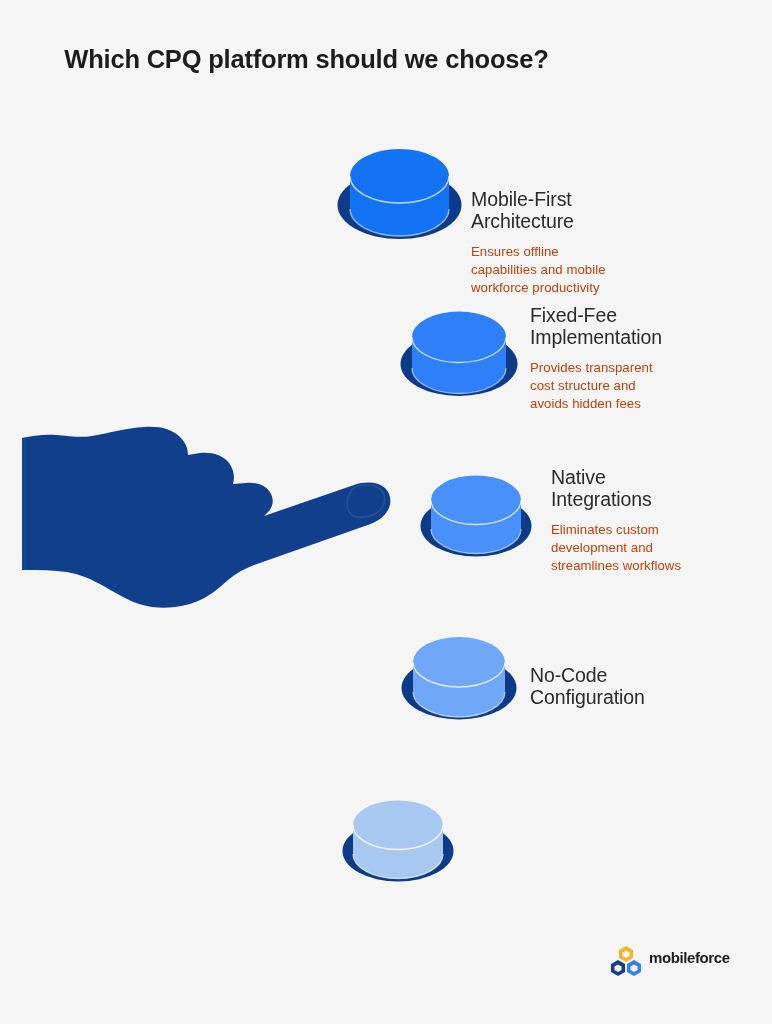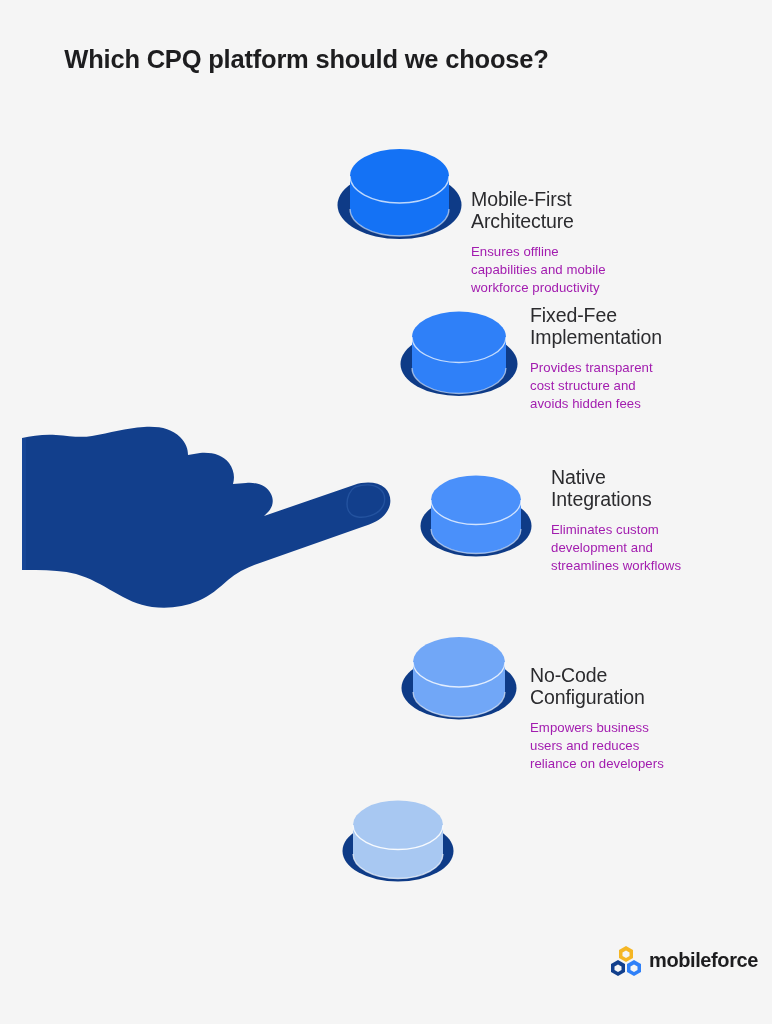--- a/index.html
+++ b/index.html
@@ -69,21 +69,21 @@
     color: #2b2b2e;
     line-height: 1.14;
     letter-spacing: -0.1px;
     white-space: pre-line;
   }
 
   .item-desc {
     margin-top: 11px;
     font-size: 13.2px;
     font-weight: 400;
-    color: #a21caf;
+    color: #c2410c;
     line-height: 1.33;
     letter-spacing: 0.05px;
     white-space: pre-line;
   }
 
   
   .logo {
     position: absolute;
     left: 609px;
     top: 944px;
@@ -94,21 +94,21 @@
     position: absolute;
     left: 0;
     top: 1px;
     width: 36px;
     height: 34px;
   }
   .logo-word {
     position: absolute;
     left: 40px;
     top: 6px;
-    font-size: 20px;
+    font-size: 15px;
     font-weight: bold;
     color: #1d1d1f;
     letter-spacing: -0.4px;
     line-height: 1;
   }
 </style>
 </head>
 <body>
 
 <div id="infographic">
@@ -216,23 +216,20 @@
         <ellipse cx="58" cy="67" rx="57.5" ry="31.5" fill="#0e3b87"></ellipse>
         <path d="M12 41 L 12 71 A 46 25 0 0 0 104 71 L 104 41 Z" fill="#71a7f7"></path>
         <ellipse cx="58" cy="41" rx="46" ry="25" fill="#71a7f7"></ellipse>
         <path d="M12 41 A 46 25 0 0 0 104 41" fill="none" stroke="#ffffff" stroke-width="1.3" opacity="0.8"></path>
         <path d="M12 71 A 46 25 0 0 0 104 71" fill="none" stroke="#ffffff" stroke-width="1.3" opacity="0.6"></path>
       </svg>
     </div>
     <div class="row-text" style="left:129px; top:7px; width:200px;margin-top:36px;">
       <div class="item-title">No-Code
 Configuration</div>
-      <div class="item-desc">Empowers business
-users and reduces
-reliance on developers</div>
     </div>
   </div>
 
   <div class="row" style="left:342px; top:785px; width:430px; height:120px;">
     <div class="btn3d">
       <svg width="112" height="108" viewBox="0 0 112 108" xmlns="http://www.w3.org/2000/svg">
         <ellipse cx="56" cy="66" rx="55.5" ry="30.5" fill="#0e3b87"></ellipse>
         <path d="M11 40 L 11 69 A 45 24.5 0 0 0 101 69 L 101 40 Z" fill="#a8c8f2"></path>
         <ellipse cx="56" cy="40" rx="45" ry="24.5" fill="#a8c8f2"></ellipse>
         <path d="M11 40 A 45 24.5 0 0 0 101 40" fill="none" stroke="#ffffff" stroke-width="1.3" opacity="0.9"></path>

